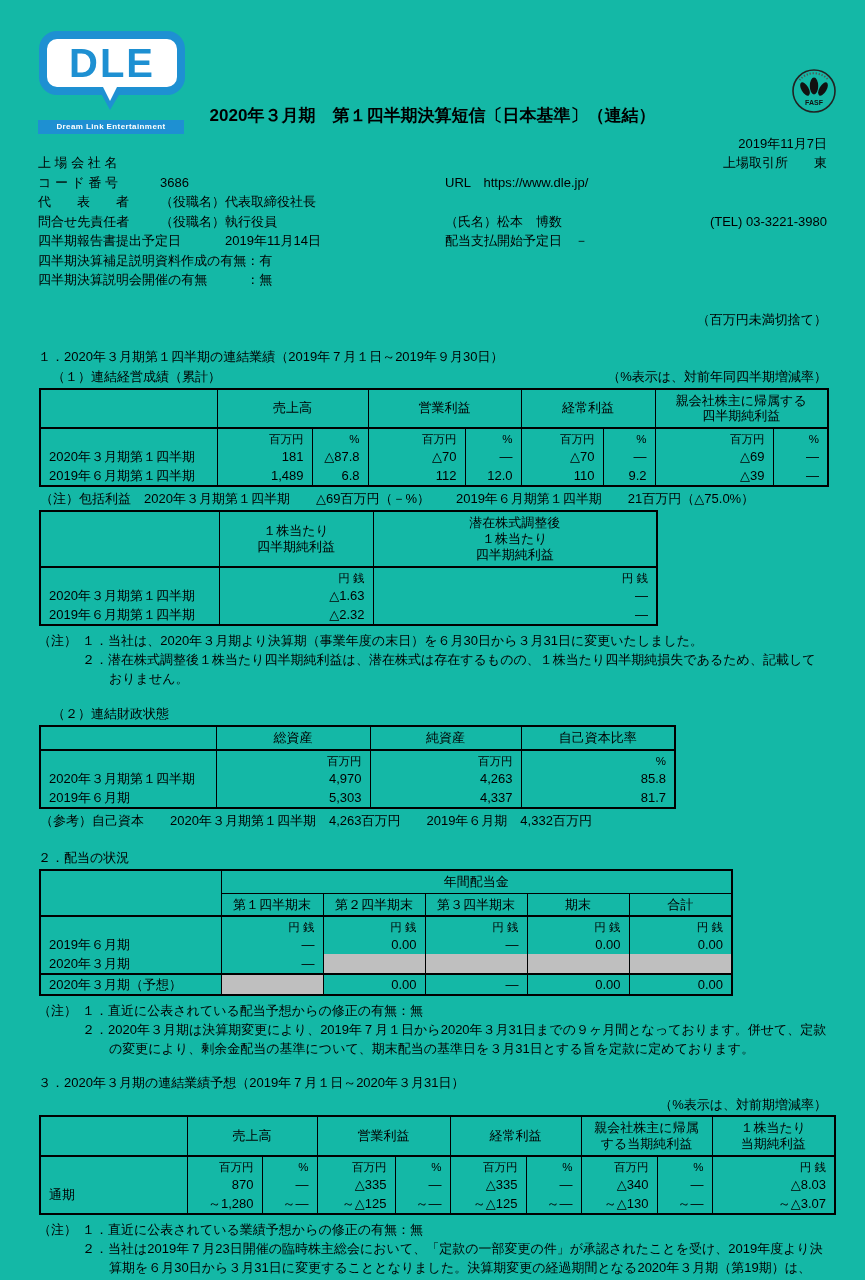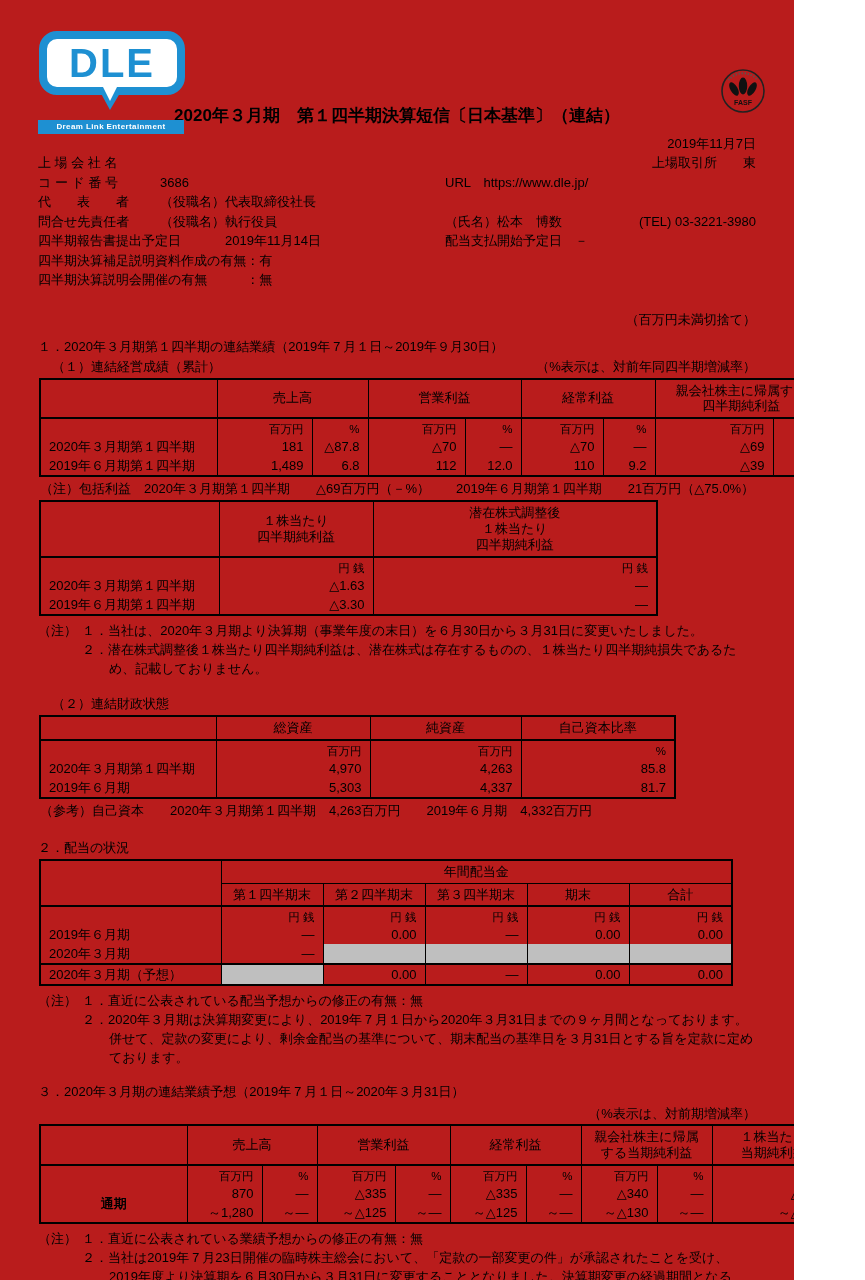--- a/index.html
+++ b/index.html
@@ -1,21 +1,21 @@
 <!DOCTYPE html>
 <html><head>
 <meta charset="utf-8">
 <style>
   * { box-sizing: border-box; margin: 0; padding: 0; }
   html,body { background:#fff; }
   body {
     font-family: "Liberation Sans", "DejaVu Sans", sans-serif;
     color:#000; font-size:13px;
   }
-  #page { position:relative; width:794px; height:1280px; background:#b91c1c; overflow:hidden; }
+  #page { position:relative; width:865px; height:1280px; background:#14b8a6; overflow:hidden; }
   .content { padding:0 38px; }
 
   
   .top { position:relative; height:104px; }
   .logo { position:absolute; left:0; top:30px; width:150px; }
   .logo .tagline {
     margin-top:1px; width:146px; height:14px; background:#1E90D2; color:#fff;
     font-size:8px; line-height:14px; text-align:center; letter-spacing:.4px; font-weight:bold;
   }
   .seal { position:absolute; right:-12px; top:66px; }
@@ -26,21 +26,21 @@
   .irow { display:flex; line-height:19.5px; }
   .irow .c1 { width:122px; flex:none; }
   .irow .c2 { width:285px; flex:none; }
   .irow .c3 { flex:1; }
   .irow .c4 { margin-left:auto; text-align:right; }
   .irow.wide .c1 { width:187px; }
   .irow.wide .c2 { width:220px; }
   .flag { line-height:19.5px; }
   .rounding { text-align:right; margin-top:21px; line-height:18px; }
 
-  .sec-h { margin-top:8px; line-height:19px; }
+  .sec-h { margin-top:18px; line-height:19px; }
   .sub-row { display:flex; justify-content:space-between; line-height:19px; margin-top:1px; }
   .sub-row .sub { margin-left:14px; }
   .right-note { text-align:right; line-height:17px; margin-top:4px; }
 
   
   table.t { border-collapse:collapse; table-layout:fixed; border:2px solid #000; margin:2px 0 0 1px; font-size:13px; }
   .t th {
     border:1px solid #000; border-bottom:2px solid #000;
     font-weight:normal; text-align:center; white-space:pre-line;
     padding:3px 2px; line-height:1.22;
@@ -50,21 +50,21 @@
     padding:0 8px; text-align:right; line-height:19px; overflow:hidden;
   }
   .t td.lbl { text-align:left; }
   .t tr.units td { font-size:11.5px; line-height:16px; padding-top:2px; }
   .t tr.data { height:19px; }
   .t td.gray { background:#bfbfbf; }
   .t4 tr.hd1 th.span { border-bottom:1px solid #000; }
   .t4 tr.hd1 th.corner { border-bottom:2px solid #000; }
   .t4 tr.sep td { border-top:2px solid #000; }
   .t5 td .l1, .t5 td .l2 { line-height:19px; }
-  .t5 td.ctr { text-align:center; vertical-align:middle;font-weight:bold; }
+  .t5 td.ctr { text-align:left; vertical-align:middle; }
 
   .tbl-note { margin:3px 0 0 2px; line-height:18px; }
 
   .note { display:flex; margin-top:5px; }
   .note .pfx { width:44px; flex:none; line-height:19px; }
   .note .items { flex:1; }
   .note .itm { padding-left:27px; text-indent:-27px; line-height:19px; }
 </style>
 </head>
 <body>
@@ -214,21 +214,21 @@
         <td>円 銭</td>
         <td>円 銭</td>
       </tr>
       <tr class="data">
         <td class="lbl">2020年３月期第１四半期</td>
         <td>△1.63</td>
         <td>―</td>
       </tr>
       <tr class="data">
         <td class="lbl">2019年６月期第１四半期</td>
-        <td>△3.30</td>
+        <td>△2.32</td>
         <td>―</td>
       </tr>
     </tbody>
       </table>
 
     <div class="note">
       <span class="pfx">（注）</span>
       <div class="items">
         <div class="itm">１．当社は、2020年３月期より決算期（事業年度の末日）を６月30日から３月31日に変更いたしました。</div>
         <div class="itm">２．潜在株式調整後１株当たり四半期純利益は、潜在株式は存在するものの、１株当たり四半期純損失であるため、記載しておりません。</div>

